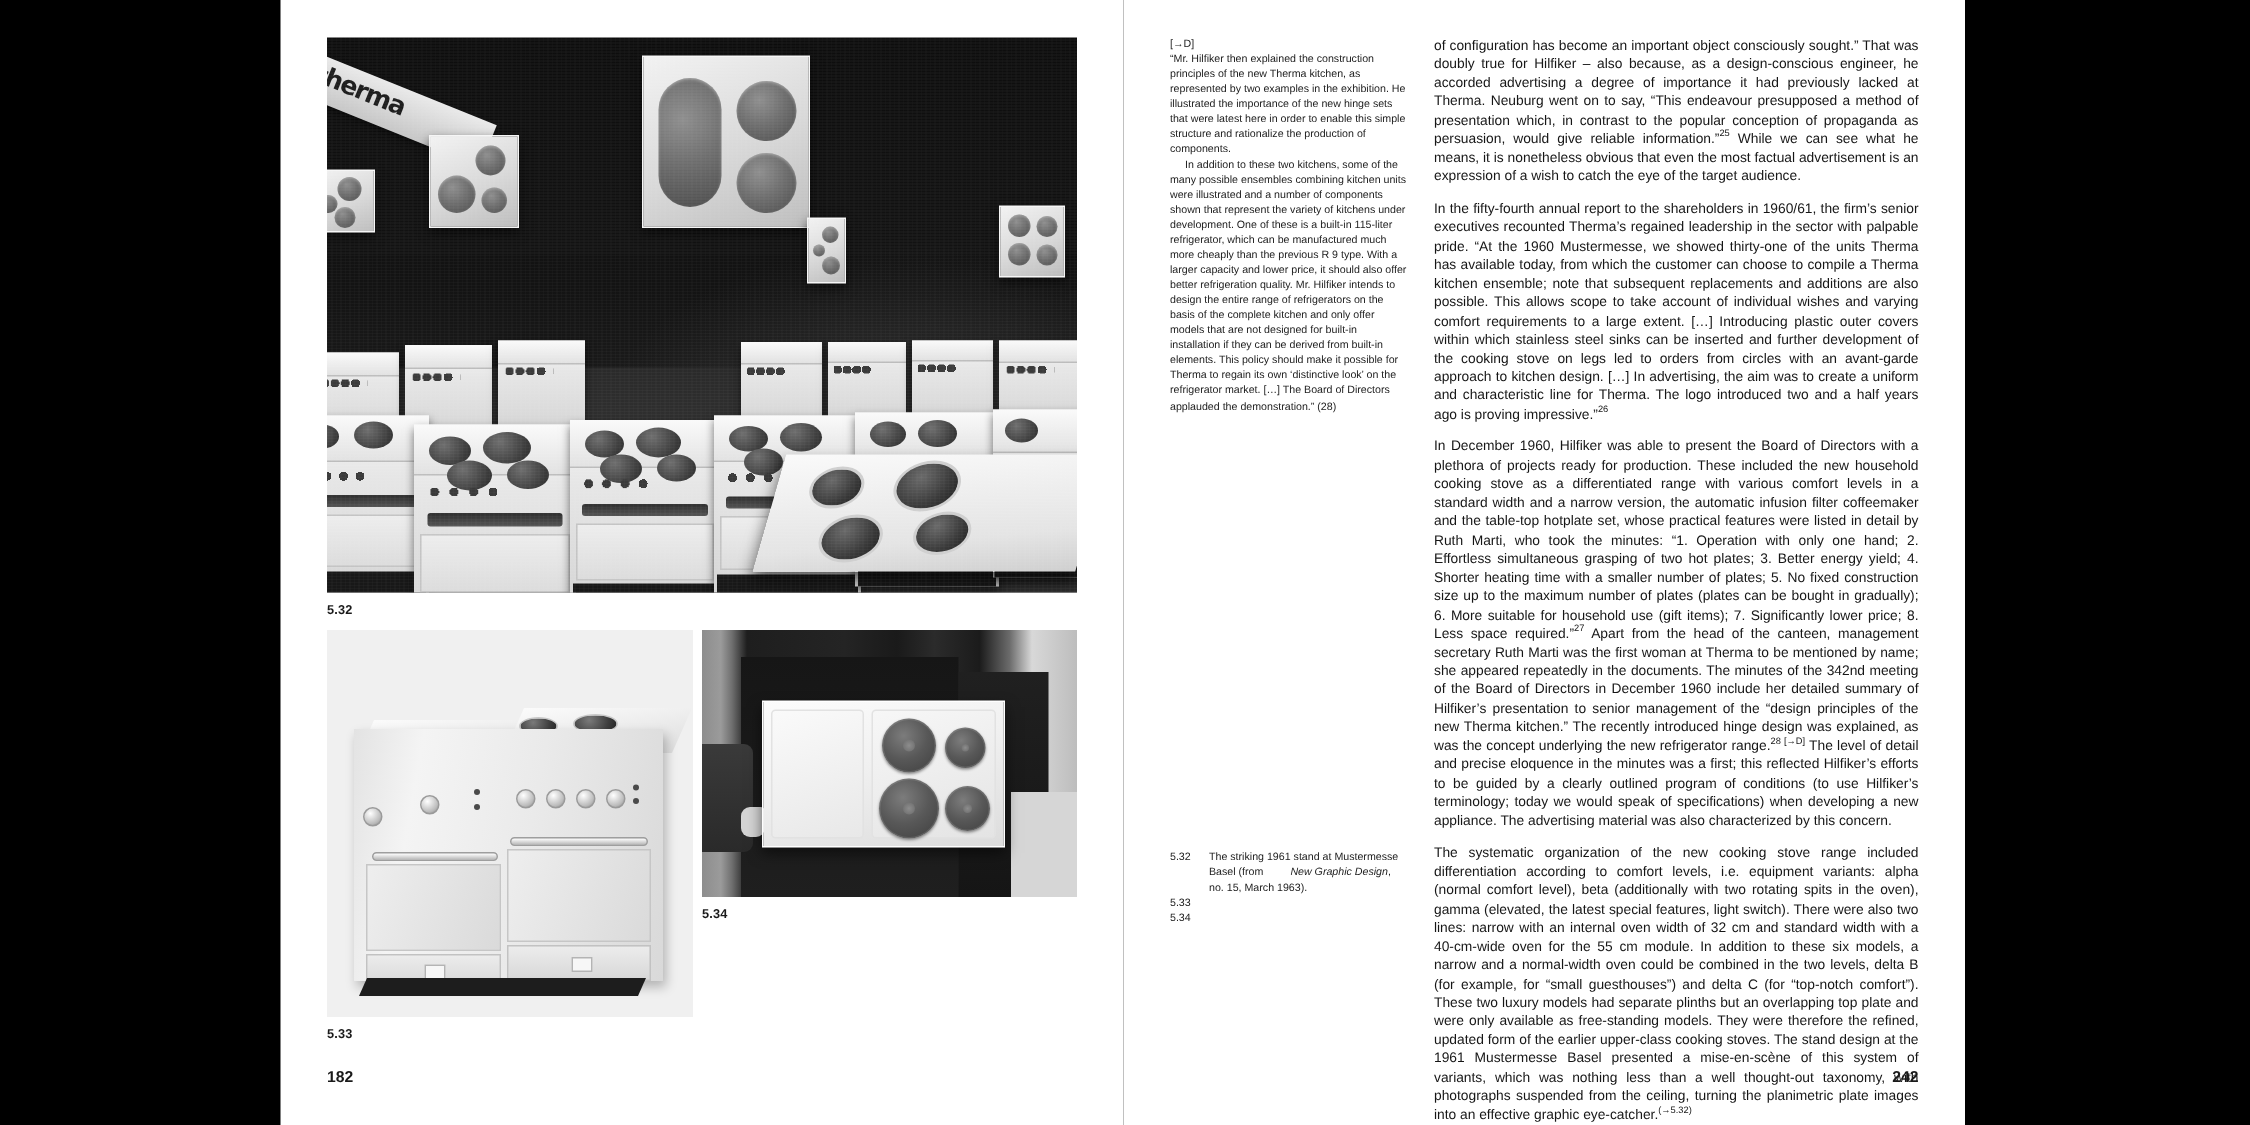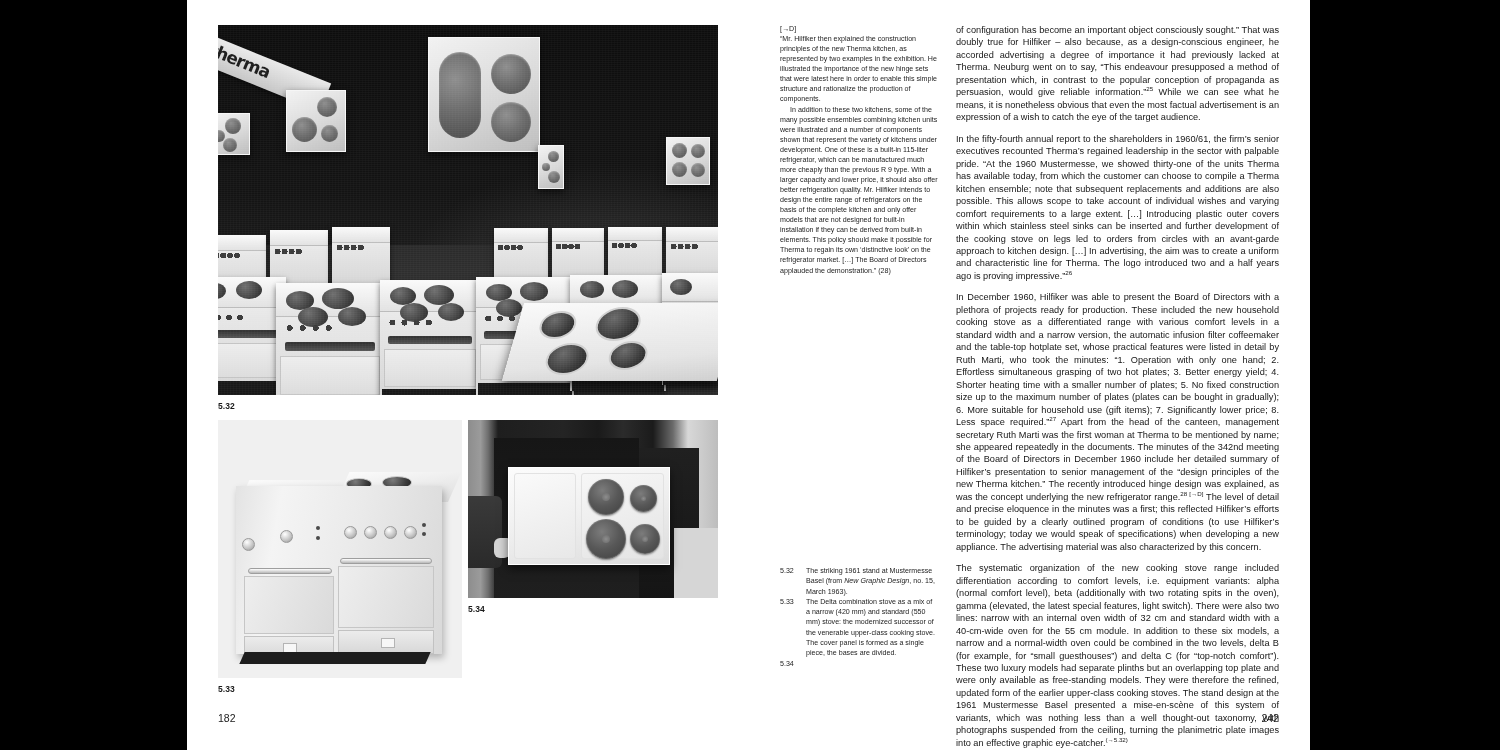--- a/index.html
+++ b/index.html
@@ -269,21 +269,21 @@
     font-weight: 700;
     color:#1a1a1a;
     letter-spacing:.1px;
   }
 
   
   .folio {
     position:absolute;
     bottom: 26px;
     font-size: 10.5px;
-    font-weight: 400;
+    font-weight: 700;
     color:#1a1a1a;
   }
   #folio-left  { left: 31px; }
   #folio-right { right: 31px; }
 
   
   #col-notes {
     position:absolute;
     left: 31px; top: 24px;
     width: 158px;
@@ -309,21 +309,21 @@
     left: 31px;
     top: 566px;
     width: 158px;
     font-size: 7.1px;
     line-height: 1.45;
     color:#1c1c1c;
   }
   .cap-row { display:flex; margin-bottom:0px; }
   .cap-num { width: 26px; flex: 0 0 26px; font-weight:400; }
   .cap-txt { flex:1; }
-  .cap-txt i { font-style: italic; }
+  .cap-txt i { font-style: italic; margin-left: 16px; }
 
   .body-col p {
     margin: 0 0 9px 0;
     font-size: 9.2px;
     line-height: 1.355;
     color: #161616;
     text-align: justify;
     hyphens: auto;
   }
   .body-col p:last-child { margin-bottom:0; }
@@ -566,21 +566,20 @@
 
     <div id="caption-list">
 
       <div class="cap-row">
         <div class="cap-num">5.32</div>
         <div class="cap-txt"><span>The striking 1961 stand at Mustermesse Basel (from </span><i>New Graphic Design</i><span>, no. 15, March 1963).</span></div>
       </div>
 
       <div class="cap-row">
         <div class="cap-num">5.33</div>
-        <div class="cap-txt">The Delta combination stove as a mix of a narrow (420 mm) and standard (550 mm) stove: the modernized successor of the venerable upper-class cooking stove. The cover panel is formed as a single piece, the bases are divided.</div>
       </div>
 
       <div class="cap-row">
         <div class="cap-num">5.34</div>
       </div>
     </div>
 
     <div id="col-main" class="body-col">
 
       <p><span>of configuration has become an important object consciously sought.” That was doubly true for Hilfiker – also because, as a design-conscious engineer, he accorded advertising a degree of importance it had previously lacked at Therma. Neuburg went on to say, “This endeavour presupposed a method of presentation which, in contrast to the popular conception of propaganda as persuasion, would give reliable information.”</span><sup>25</sup><span> While we can see what he means, it is nonetheless obvious that even the most factual advertisement is an expression of a wish to catch the eye of the target audience.</span></p>

